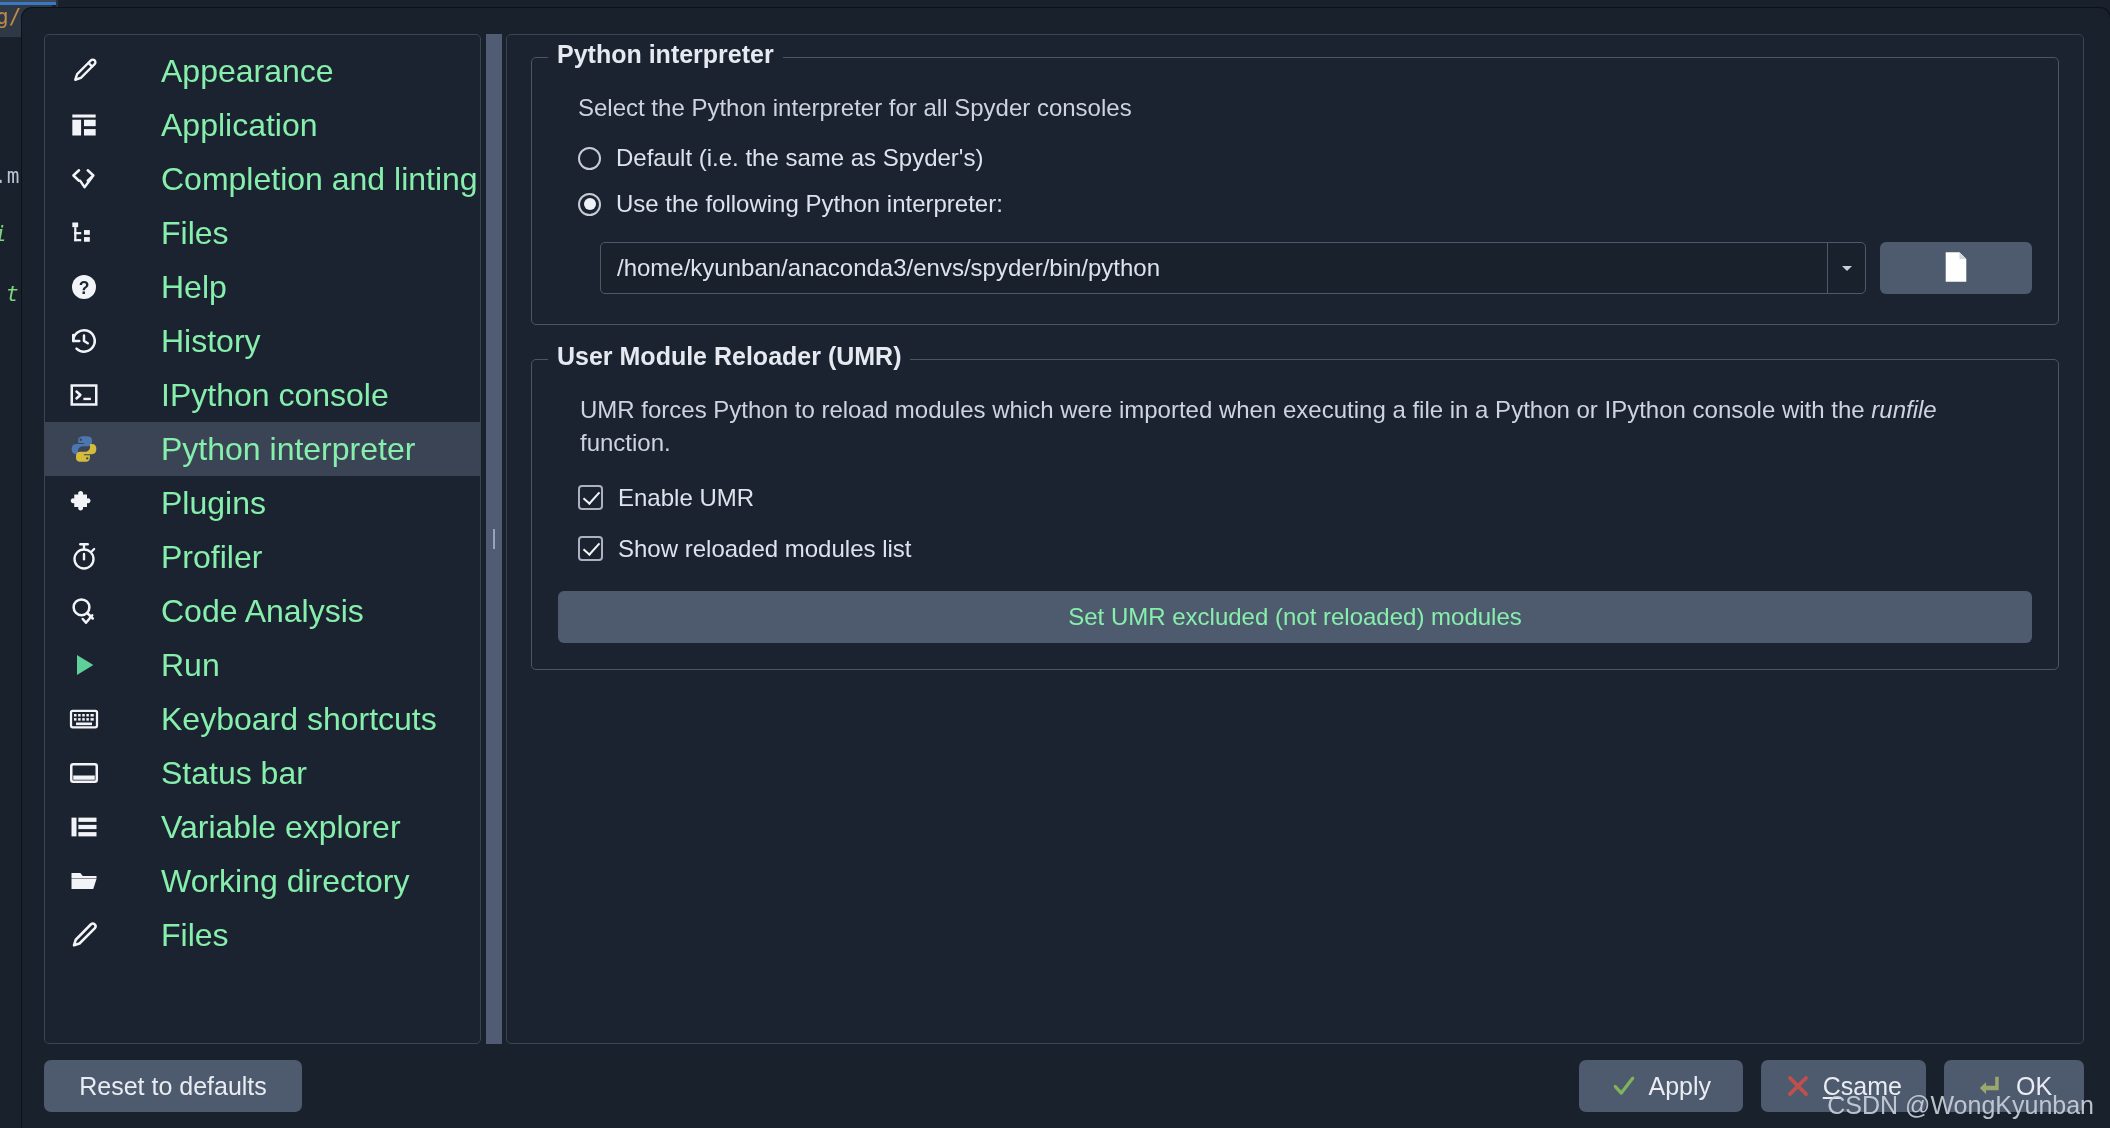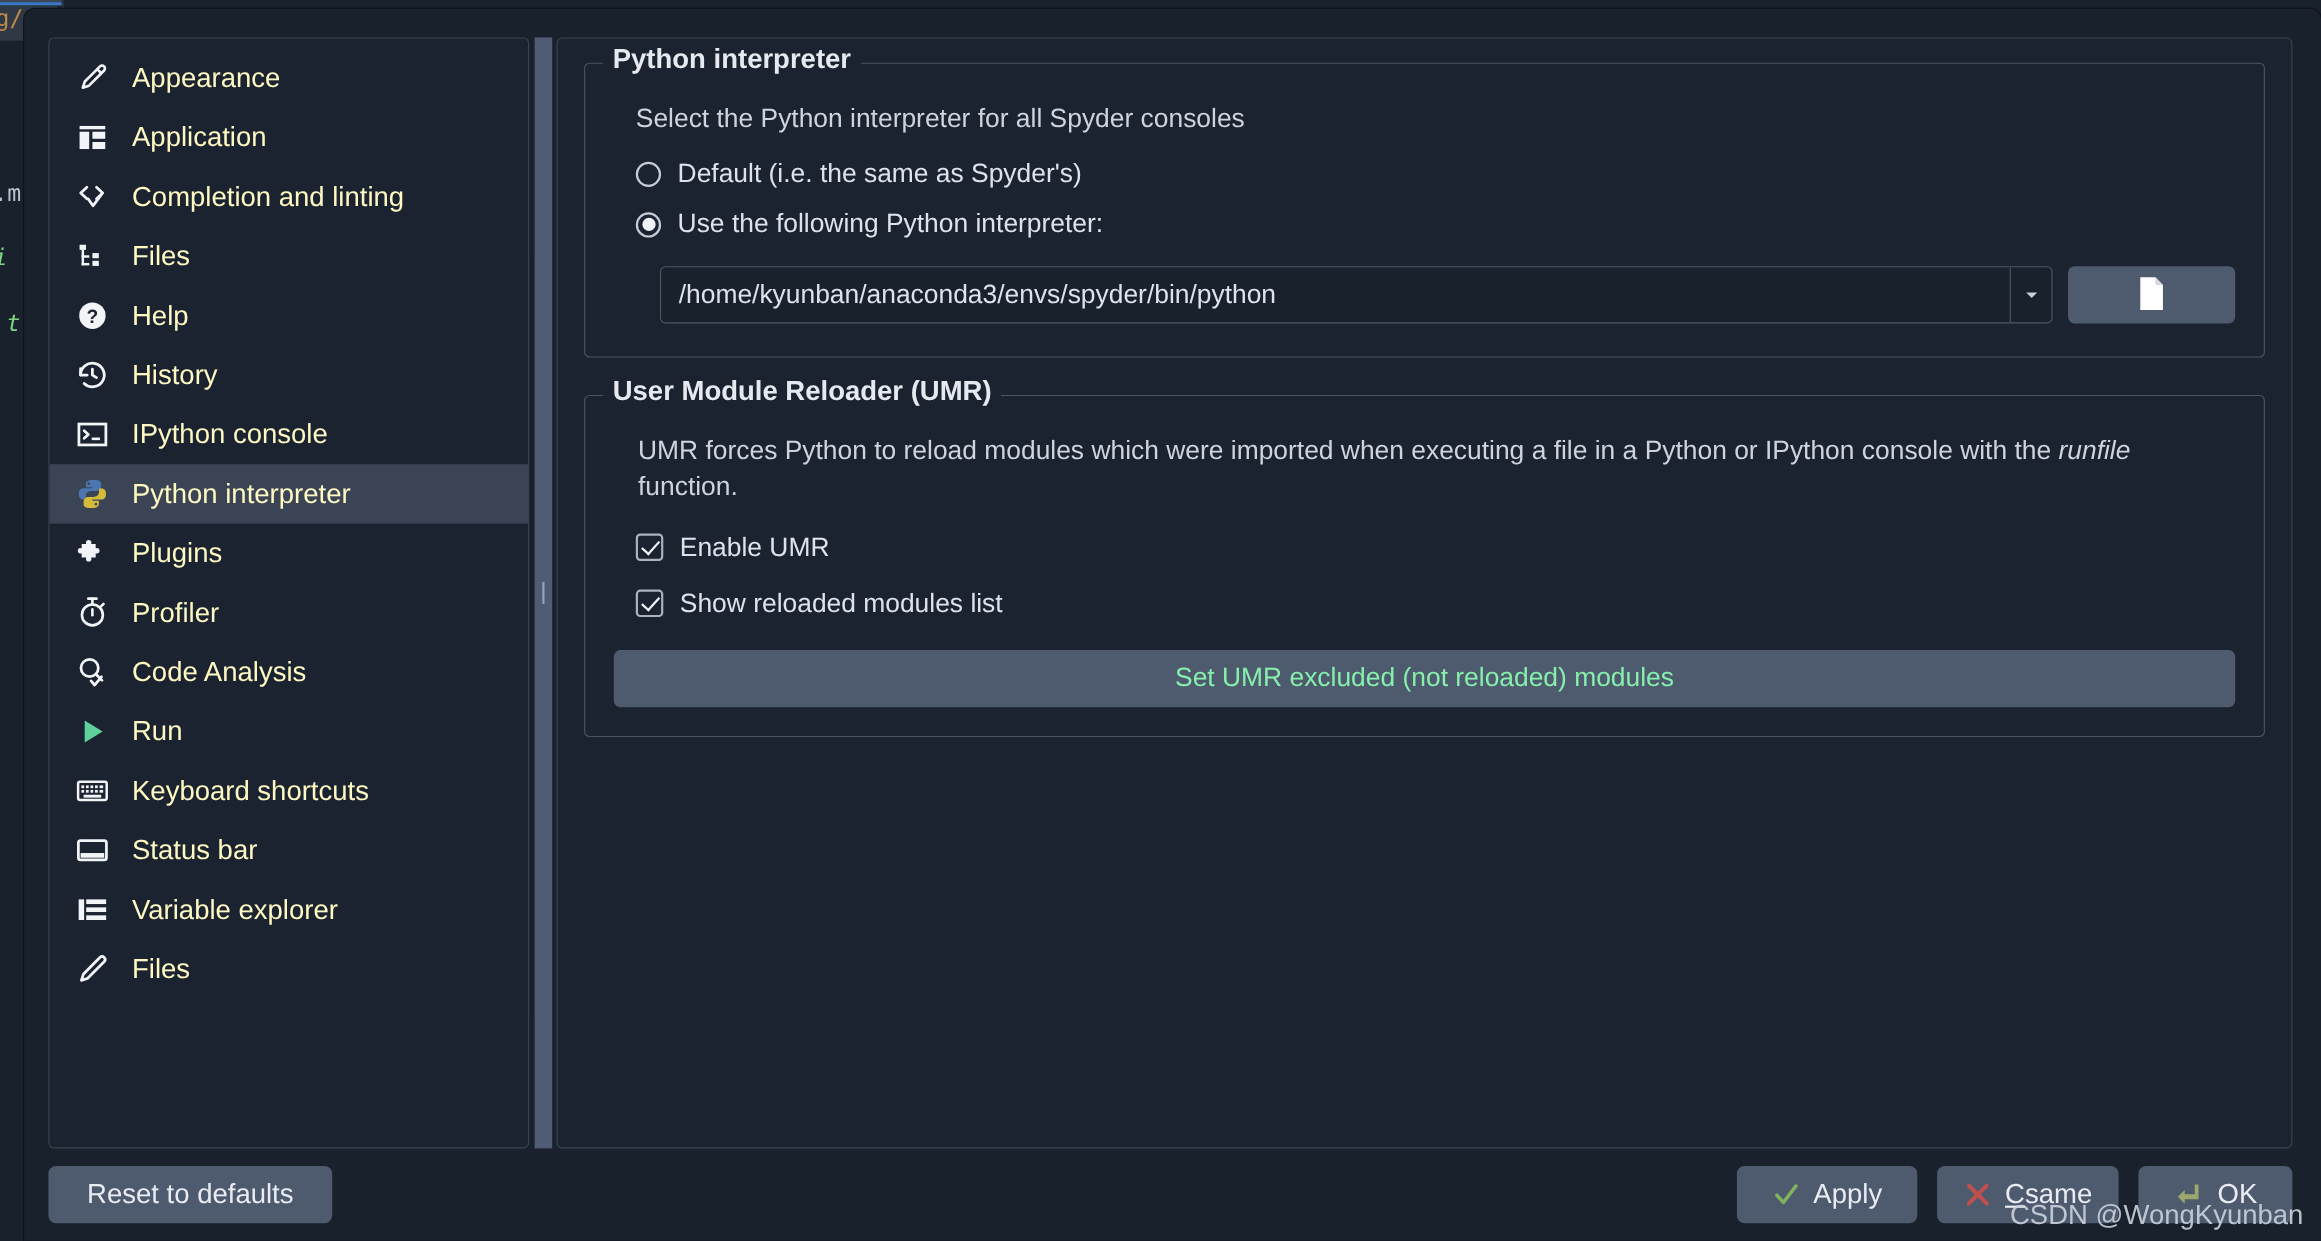--- a/index.html
+++ b/index.html
@@ -104,24 +104,25 @@
   .side-item {
     display: flex;
     align-items: center;
     height: 54px;
     padding-left: 22px;
     gap: 19px;
     cursor: pointer;
   }
   .side-item.selected { background: #3b4455; }
   .side-label {
-    font-size: 25px;
-    color: #fef9c3;
+    font-size: 32px;
+    color: #86efac;
     white-space: nowrap;
     line-height: 1;
+    margin-left: 41px;
   }
   .side-icon {
     width: 34px; height: 34px;
     flex: 0 0 34px;
     display: flex; align-items: center; justify-content: center;
   }
   .side-icon svg { display: block; }
 
   
   #splitter {
@@ -548,20 +549,29 @@
           <svg width="30" height="30" viewBox="0 0 24 24">
             <rect x="2" y="4.5" width="4" height="15" fill="#f2f4f8"></rect>
             <rect x="7.5" y="4.5" width="14.5" height="3.4" fill="#f2f4f8"></rect>
             <rect x="7.5" y="10.3" width="14.5" height="3.4" fill="#f2f4f8"></rect>
             <rect x="7.5" y="16.1" width="14.5" height="3.4" fill="#f2f4f8"></rect>
           </svg>
         </span>
         <span class="side-label">Variable explorer</span>
       </div>
 
+      <div class="side-item">
+        <span class="side-icon">
+          <svg width="30" height="30" viewBox="0 0 24 24">
+            <path d="M2 5.6h7.1l1.9 2.3H22v2H2z" fill="#f2f4f8"></path>
+            <path d="M2 10.4h20l-2.6 8H2z" fill="#f2f4f8"></path>
+          </svg>
+        </span>
+        <span class="side-label">Working directory</span>
+      </div>
 
       <div class="side-item">
         <span class="side-icon">
           <svg width="30" height="30" viewBox="0 0 24 24" fill="none" stroke="#f2f4f8" stroke-width="2" stroke-linecap="round" stroke-linejoin="round">
             <path d="M17.6 3.4a2.2 2.2 0 0 1 3.1 3.1L8.4 18.8 4 20.2l1.4-4.4z"></path>
           </svg>
         </span>
         <span class="side-label">Files</span>
       </div>
 

